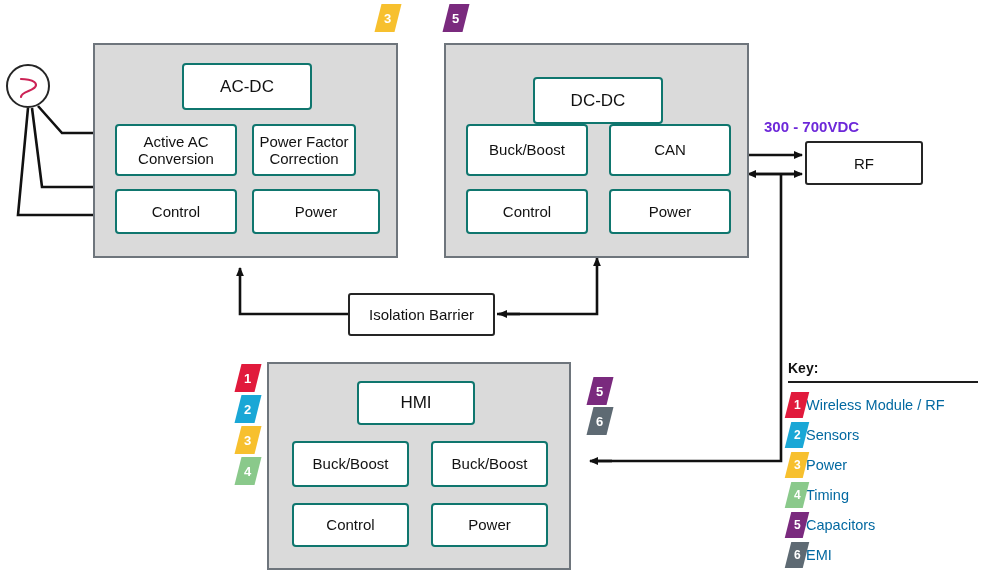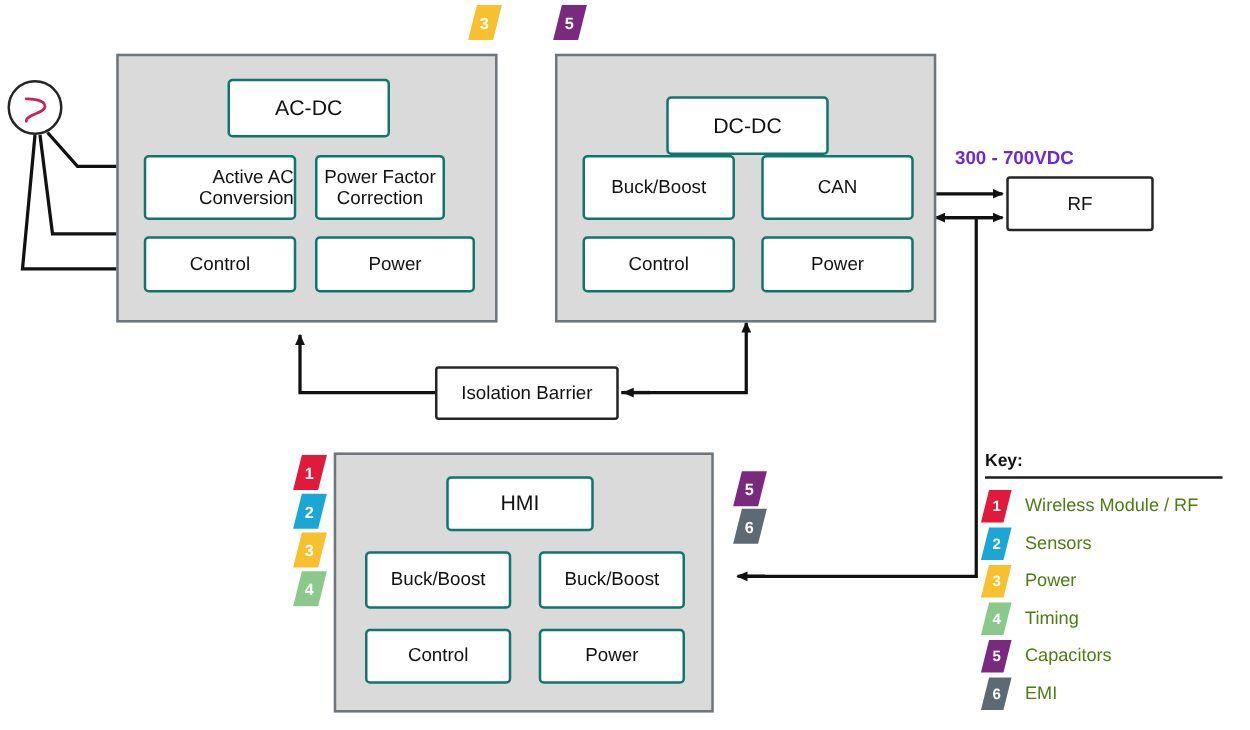--- a/index.html
+++ b/index.html
@@ -134,23 +134,22 @@
     display: flex;
     align-items: center;
     justify-content: center;
     color: #ffffff;
     font-size: 12px;
     font-weight: 600;
     flex: 0 0 auto;
   }
   .key-swatch span { display:block; transform: skewX(14deg); }
   .key-label {
-    margin-left: 14px;
     font-size: 14.5px;
-    color: #4d7c0f;
+    color: #0369a1;
     white-space: nowrap;
   }
 </style>
 </head>
 <body>
 
 <div id="stage">
 
   <svg id="wires" viewBox="0 0 1000 584" xmlns="http://www.w3.org/2000/svg">
     <defs>
@@ -182,21 +181,21 @@
   </svg>
 
   <div class="ac-source" style="left:6px; top:64px;">
     <svg width="40" height="40" viewBox="0 0 40 40" xmlns="http://www.w3.org/2000/svg">
       <path d="M13,27 C13,27 13,12 19,12 C25,12 25,27 31,27" fill="none" stroke="#cc2255" stroke-width="2.2" stroke-linecap="round" transform="rotate(90 20 20)"></path>
     </svg>
   </div>
 
   <div class="module" style="left:93px; top:43px; width:305px; height:215px;">
     <div class="subbox title" style="left:87px; top:18px; width:130px; height:47px;">AC-DC</div>
-    <div class="subbox" style="left:20px; top:79px; width:122px; height:52px;text-align:right;">Active AC Conversion</div>
+    <div class="subbox" style="left:20px; top:79px; width:122px; height:52px;">Active AC Conversion</div>
     <div class="subbox" style="left:157px; top:79px; width:104px; height:52px;">Power Factor Correction</div>
     <div class="subbox" style="left:20px; top:144px; width:122px; height:45px;">Control</div>
     <div class="subbox" style="left:157px; top:144px; width:128px; height:45px;">Power</div>
   </div>
   <div class="tag" style="left:378px; top:4px; background:#f7c02e;">
     <span>3</span>
   </div>
 
   <div class="module" style="left:444px; top:43px; width:305px; height:215px;">
     <div class="subbox title" style="left:87px; top:18px; width:130px; height:47px;margin-top:14px;">DC-DC</div>

